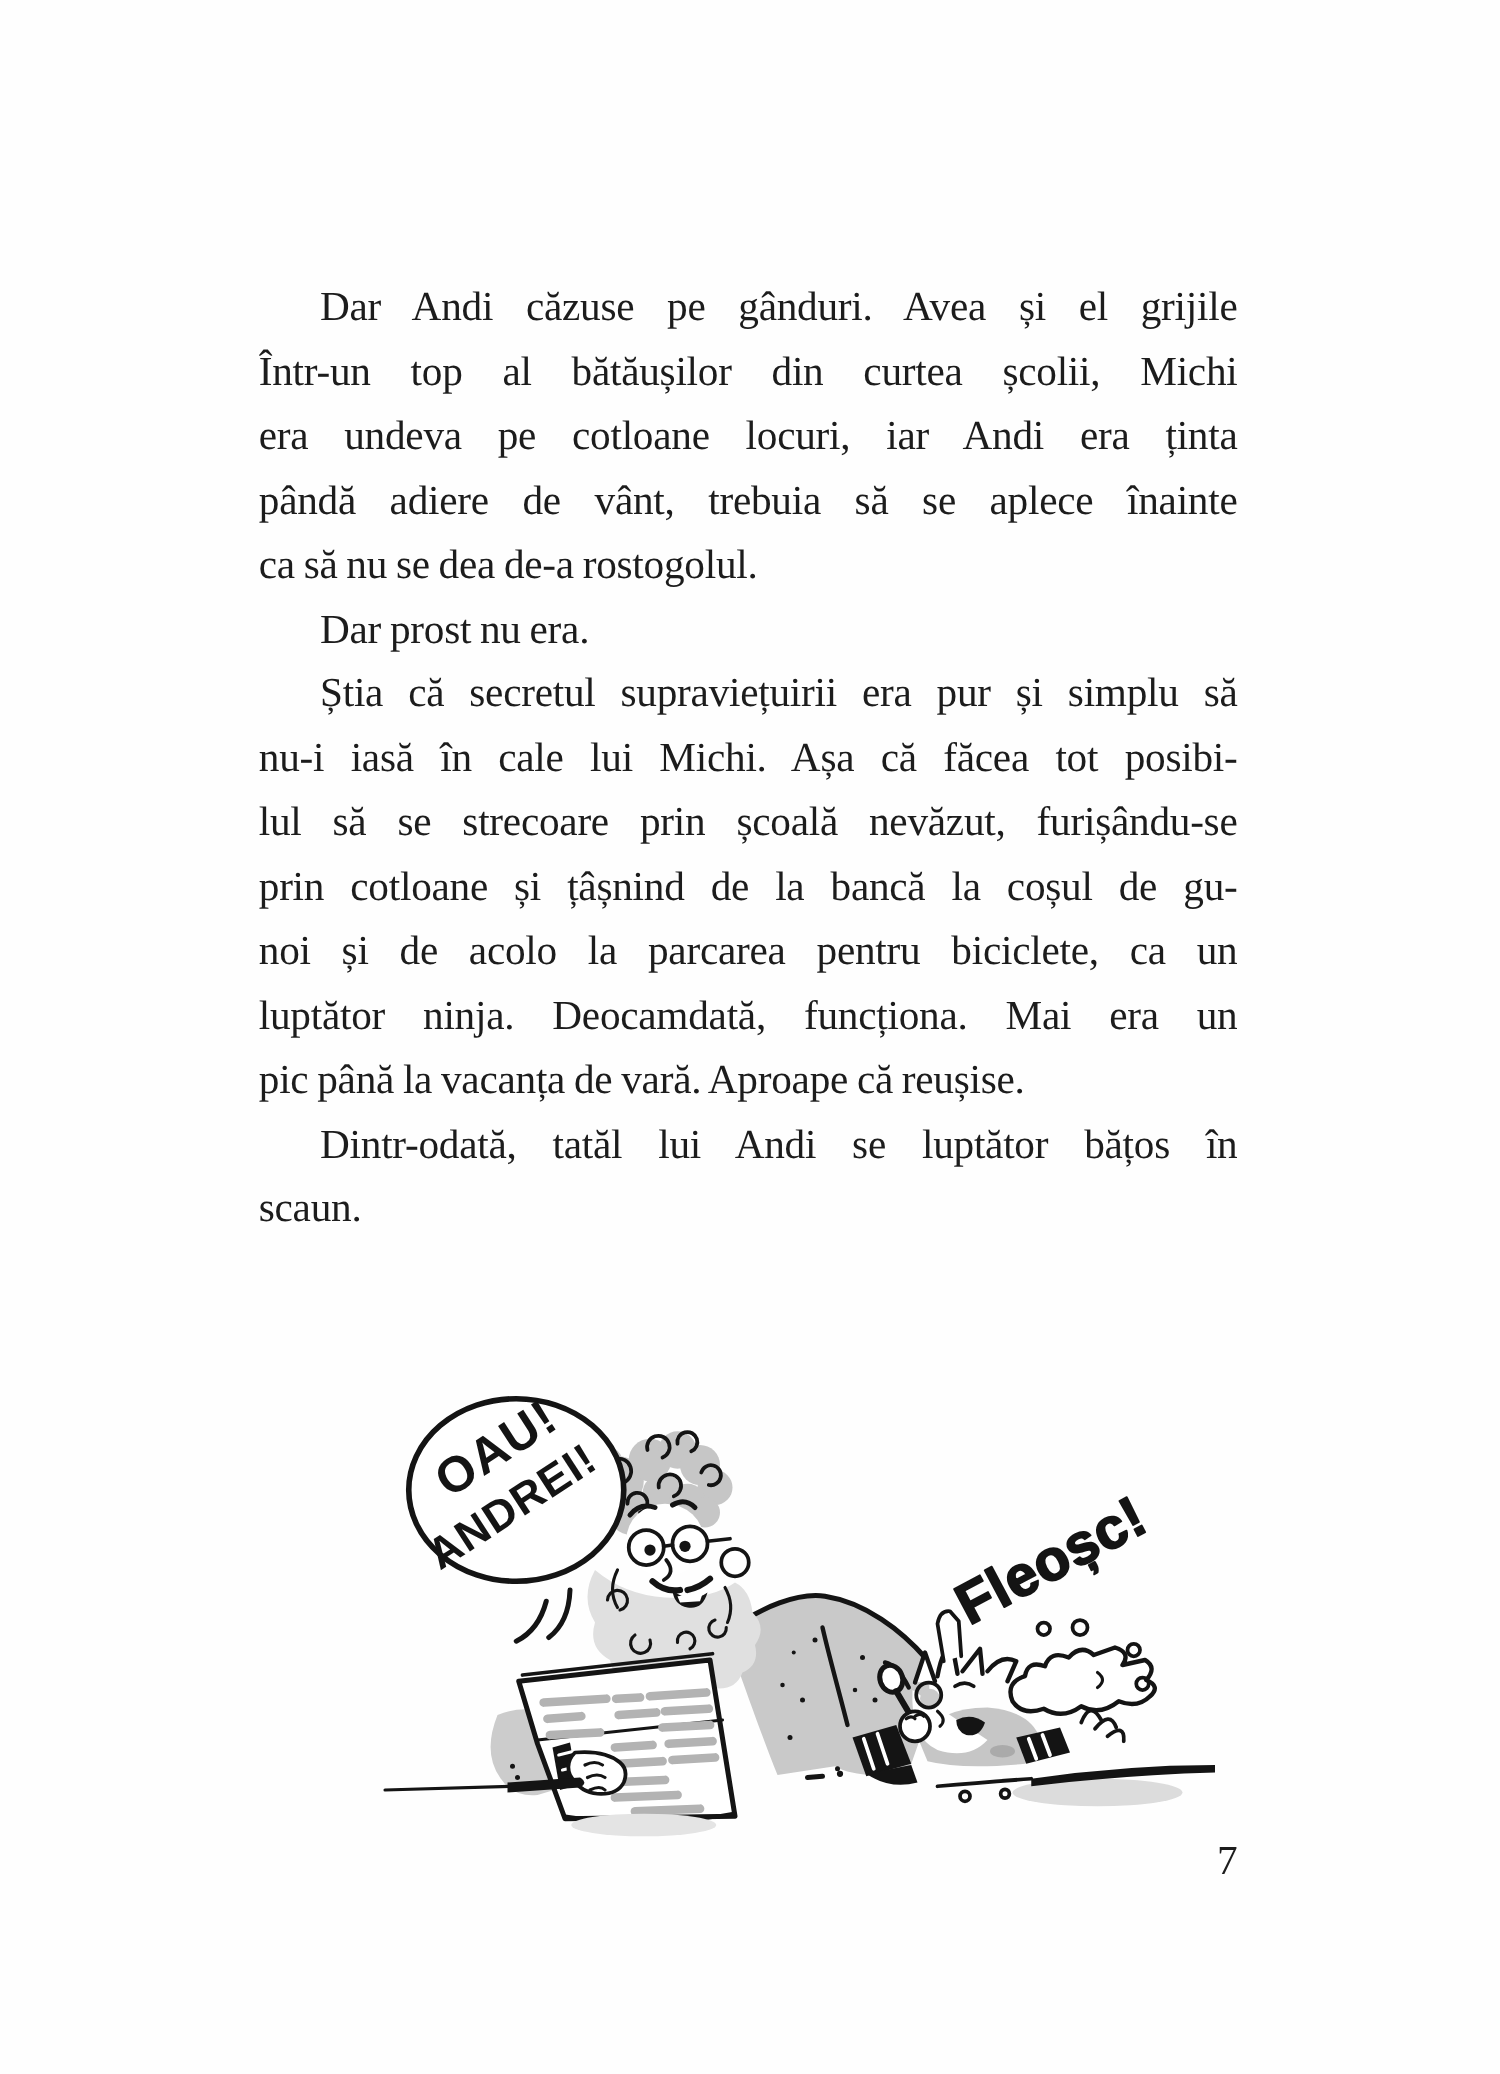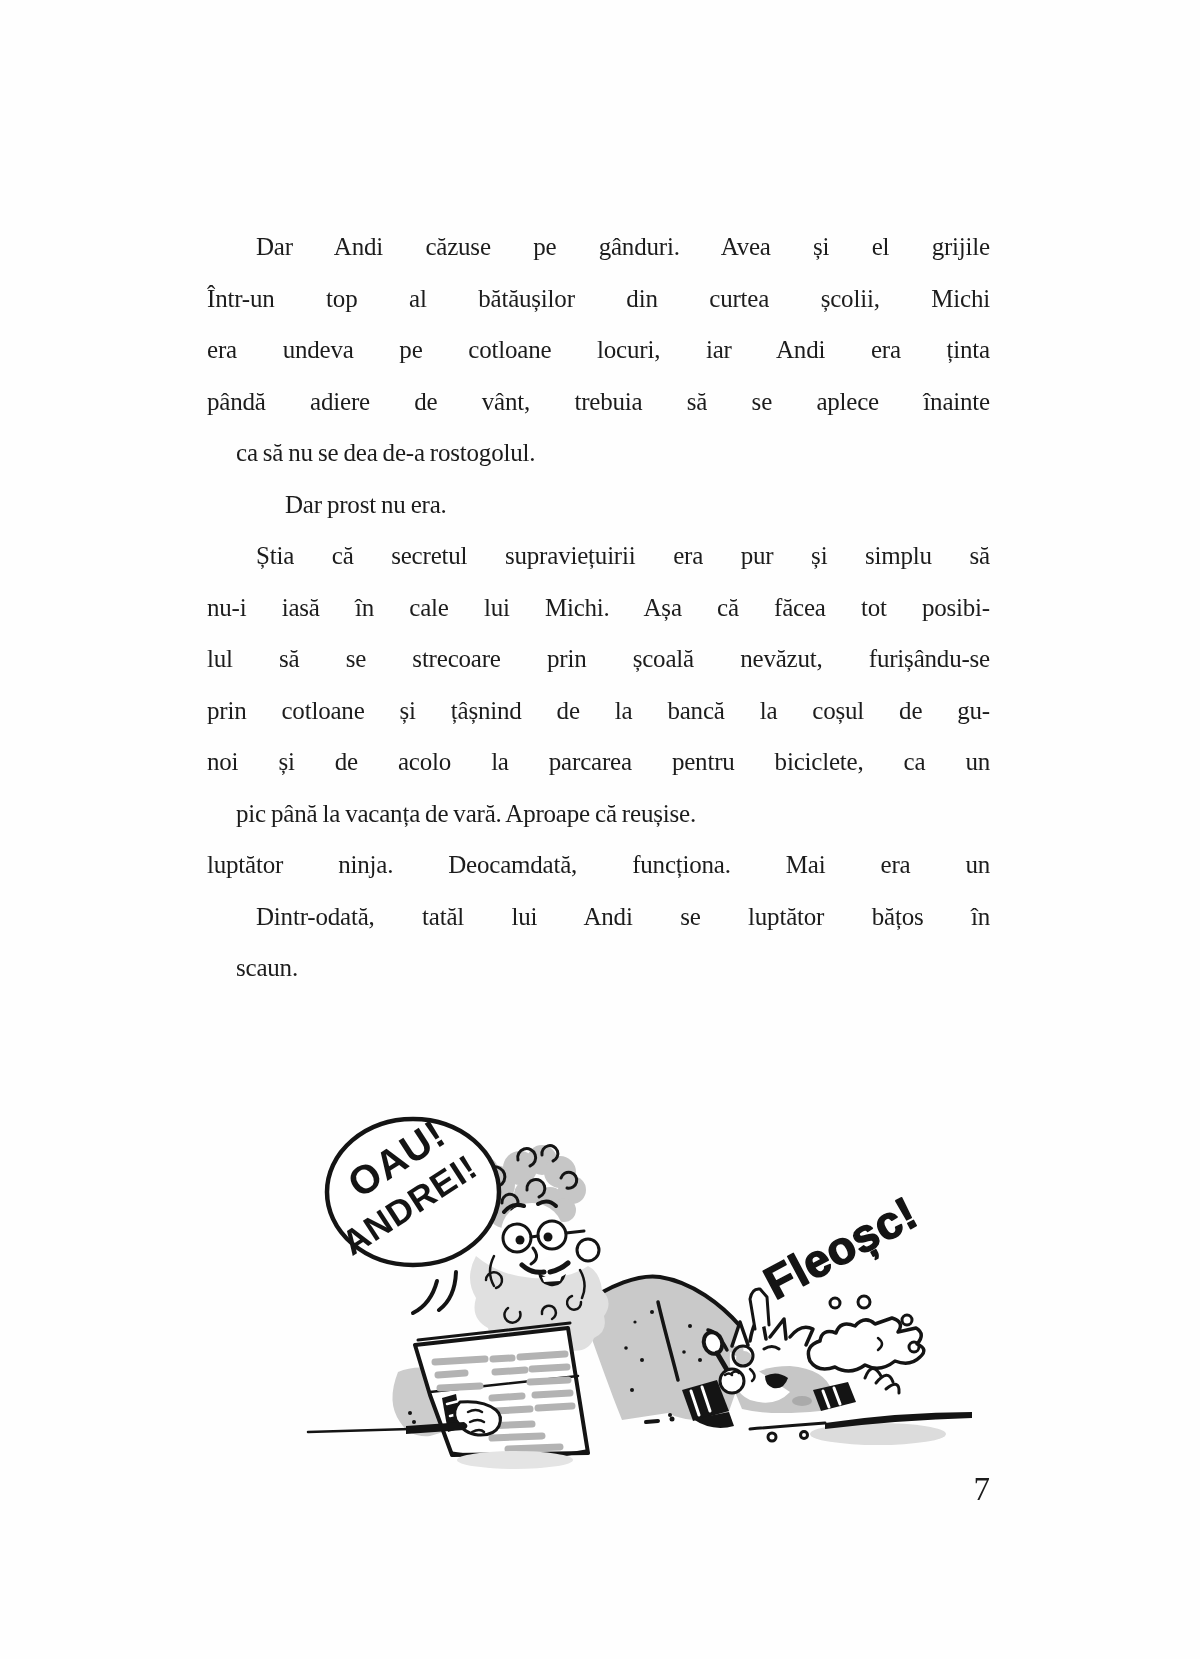--- a/index.html
+++ b/index.html
@@ -3,29 +3,29 @@
 <meta charset="utf-8">
 <style>
   html,body{margin:0;padding:0;}
   body{
     width:1200px;height:1659px;position:relative;overflow:hidden;
     background:#fefefe;color:#1c1c1c;
     font-family:"Liberation Serif", serif;
   }
   .text-block{
     position:absolute;left:207px;top:221px;width:783px;
-    font-size:25px;line-height:51.5px;
+    font-size:33px;line-height:51.5px;
     letter-spacing:-0.2px;word-spacing:-1px;
   }
   .line{
     height:51.5px;
     text-align:justify;
     text-align-last:justify;
   }
-  .line.plast{text-align-last:left;margin-left:29px;}
+  .line.plast{text-align-last:left;}
   .line.indent{text-indent:49px;}
   .pagenum{
     position:absolute;left:207px;top:1464px;width:783px;
     font-size:33px;line-height:51.5px;text-align:right;
   }
   .illustration{
     position:absolute;left:280px;top:1060px;width:880px;height:450px;
   }
   svg text.bubble-txt{
     font-family:"Liberation Sans", sans-serif;
@@ -50,22 +50,22 @@
   <div class="line">Într-un top al bătăușilor din curtea școlii, Michi</div>
   <div class="line">era undeva pe cotloane locuri, iar Andi era ținta</div>
   <div class="line">pândă adiere de vânt, trebuia să se aplece înainte</div>
   <div class="line plast">ca să nu se dea de-a rostogolul.</div>
   <div class="line indent plast">Dar prost nu era.</div>
   <div class="line indent">Știa că secretul supraviețuirii era pur și simplu să</div>
   <div class="line">nu-i iasă în cale lui Michi. Așa că făcea tot posibi-</div>
   <div class="line">lul să se strecoare prin școală nevăzut, furișându-se</div>
   <div class="line">prin cotloane și țâșnind de la bancă la coșul de gu-</div>
   <div class="line">noi și de acolo la parcarea pentru biciclete, ca un</div>
+  <div class="line">luptător ninja. Deocamdată, funcționa. Mai era un</div>
   <div class="line plast">pic până la vacanța de vară. Aproape că reușise.</div>
-  <div class="line">luptător ninja. Deocamdată, funcționa. Mai era un</div>
   <div class="line indent">Dintr-odată, tatăl lui Andi se luptător bățos în</div>
   <div class="line plast">scaun.</div>
 </div>
 
 <svg class="illustration" viewBox="0 0 880 450" fill="none" stroke-linecap="round" stroke-linejoin="round">
 
   <g>
     <path d="M300,248 C330,224 356,214 380,217 C412,222 440,243 460,266 C467,294 463,322 455,334 L448,354 C428,363 402,361 388,353 L342,360 C330,330 318,296 308,268 Z" fill="#c9c9c9"></path>
     <path d="M298,248 C330,224 360,214 380,217 C412,222 441,244 461,267" stroke="#141414" stroke-width="4"></path>
     <path d="M378,242 C384,268 392,296 398,320" stroke="#141414" stroke-width="3.5"></path>

